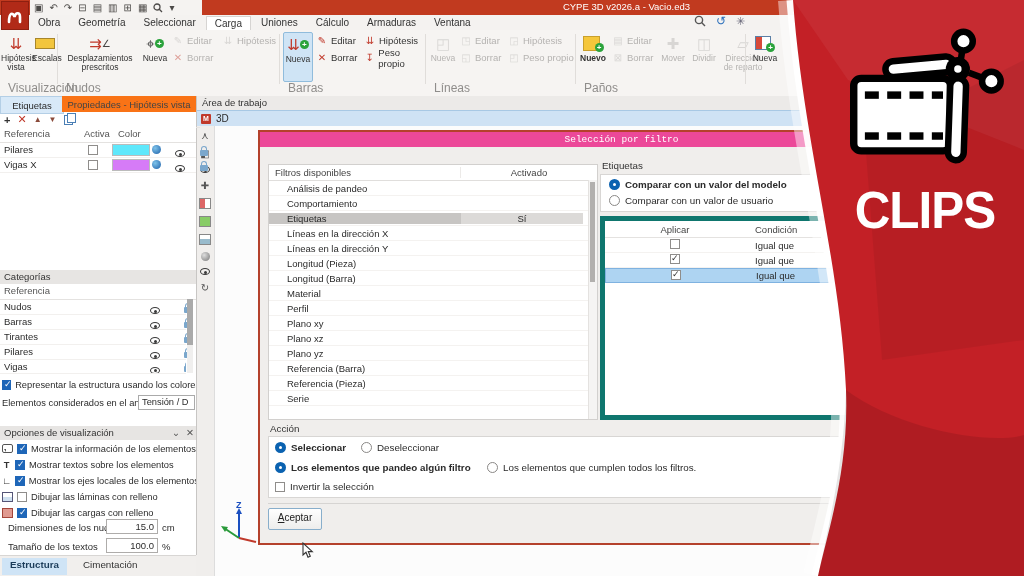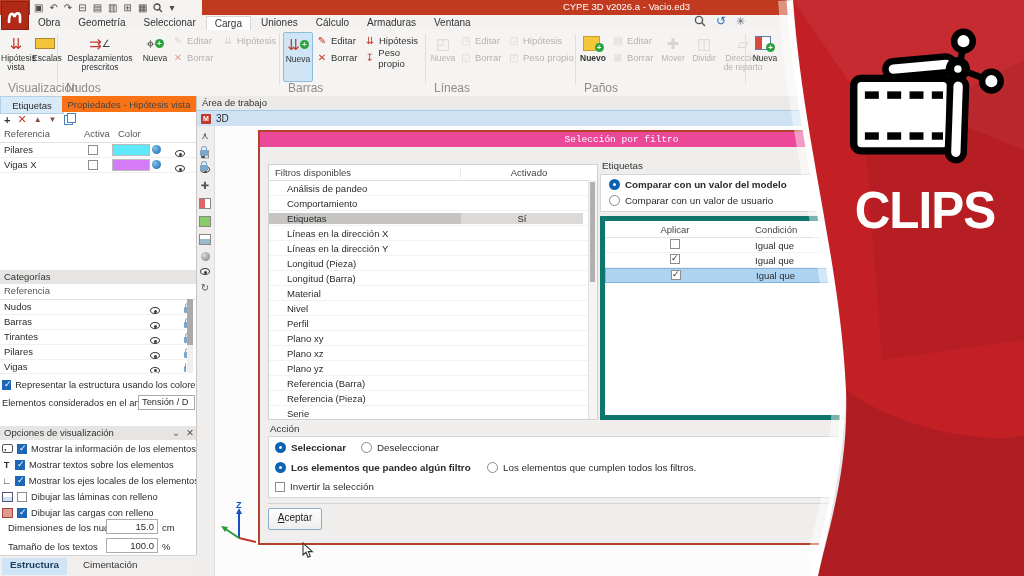--- a/index.html
+++ b/index.html
@@ -478,24 +478,20 @@
         </div>
       <div class="frow">
           <span class="fname">Longitud (Barra)</span>
           <span class="fact"></span>
         </div>
       <div class="frow">
           <span class="fname">Material</span>
           <span class="fact"></span>
         </div>
       <div class="frow">
-          <span class="fname">Nivel</span>
-          <span class="fact"></span>
-        </div>
-      <div class="frow">
           <span class="fname">Perfil</span>
           <span class="fact"></span>
         </div>
       <div class="frow">
           <span class="fname">Plano xy</span>
           <span class="fact"></span>
         </div>
       <div class="frow">
           <span class="fname">Plano xz</span>
           <span class="fact"></span>

